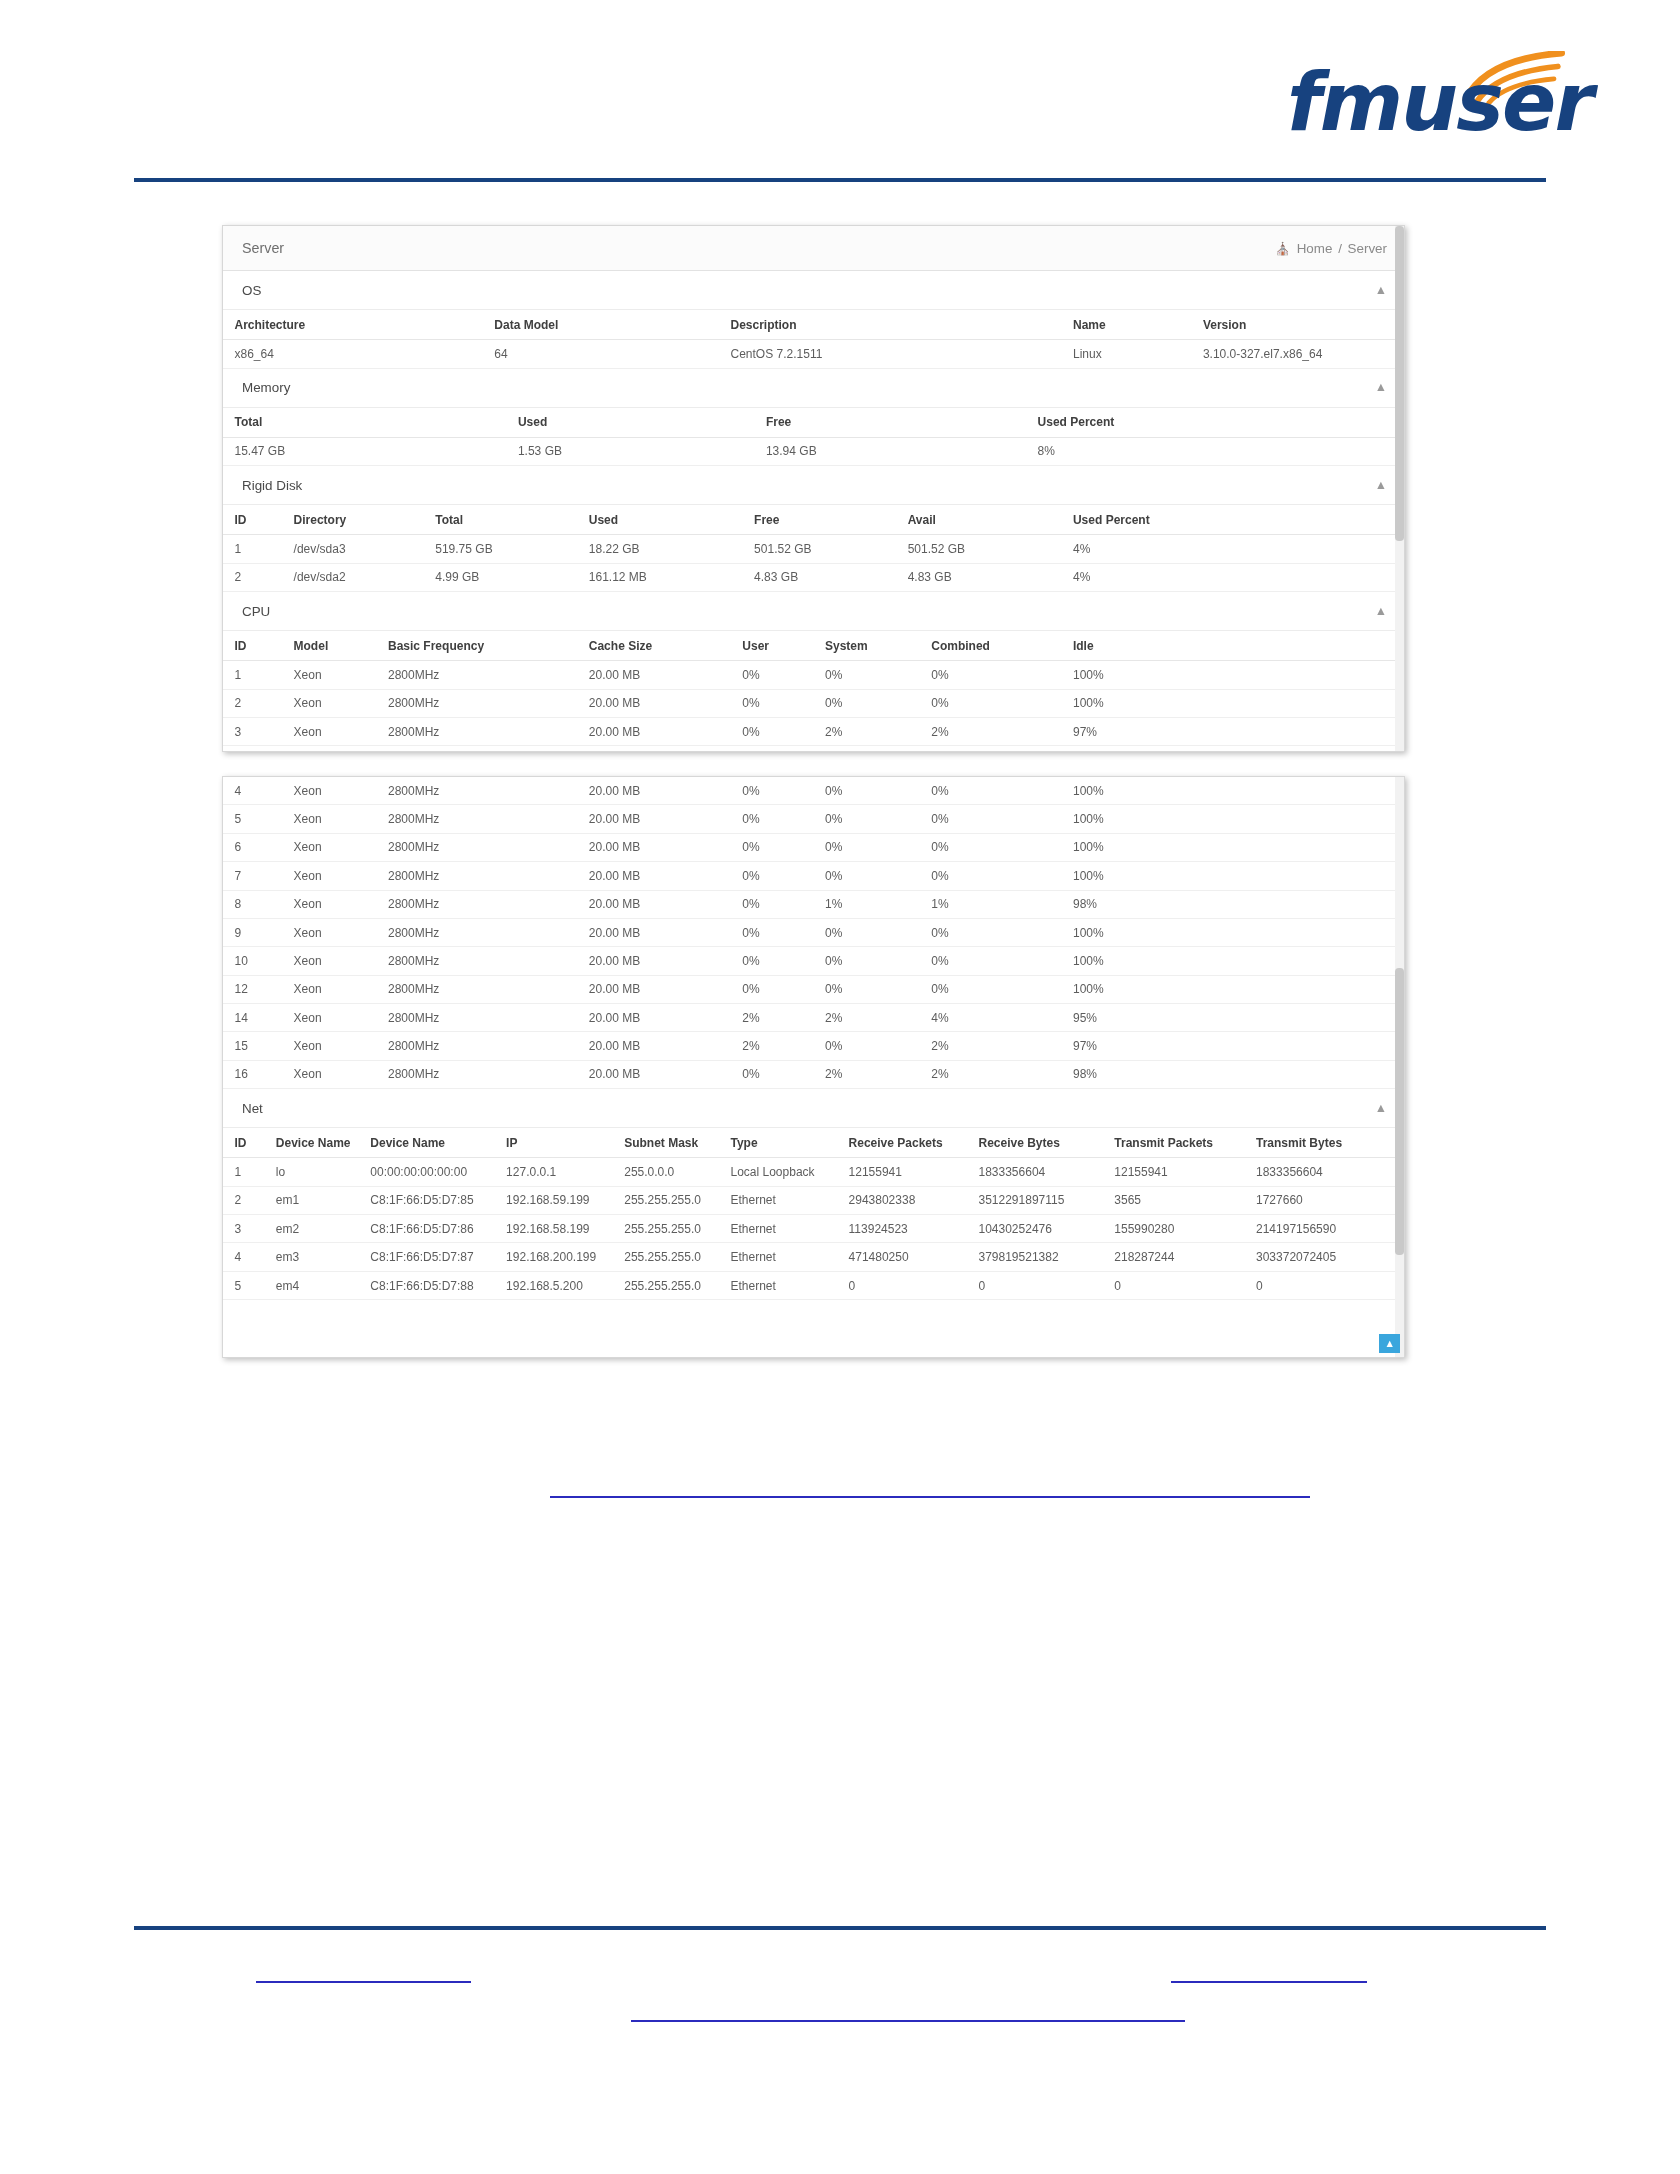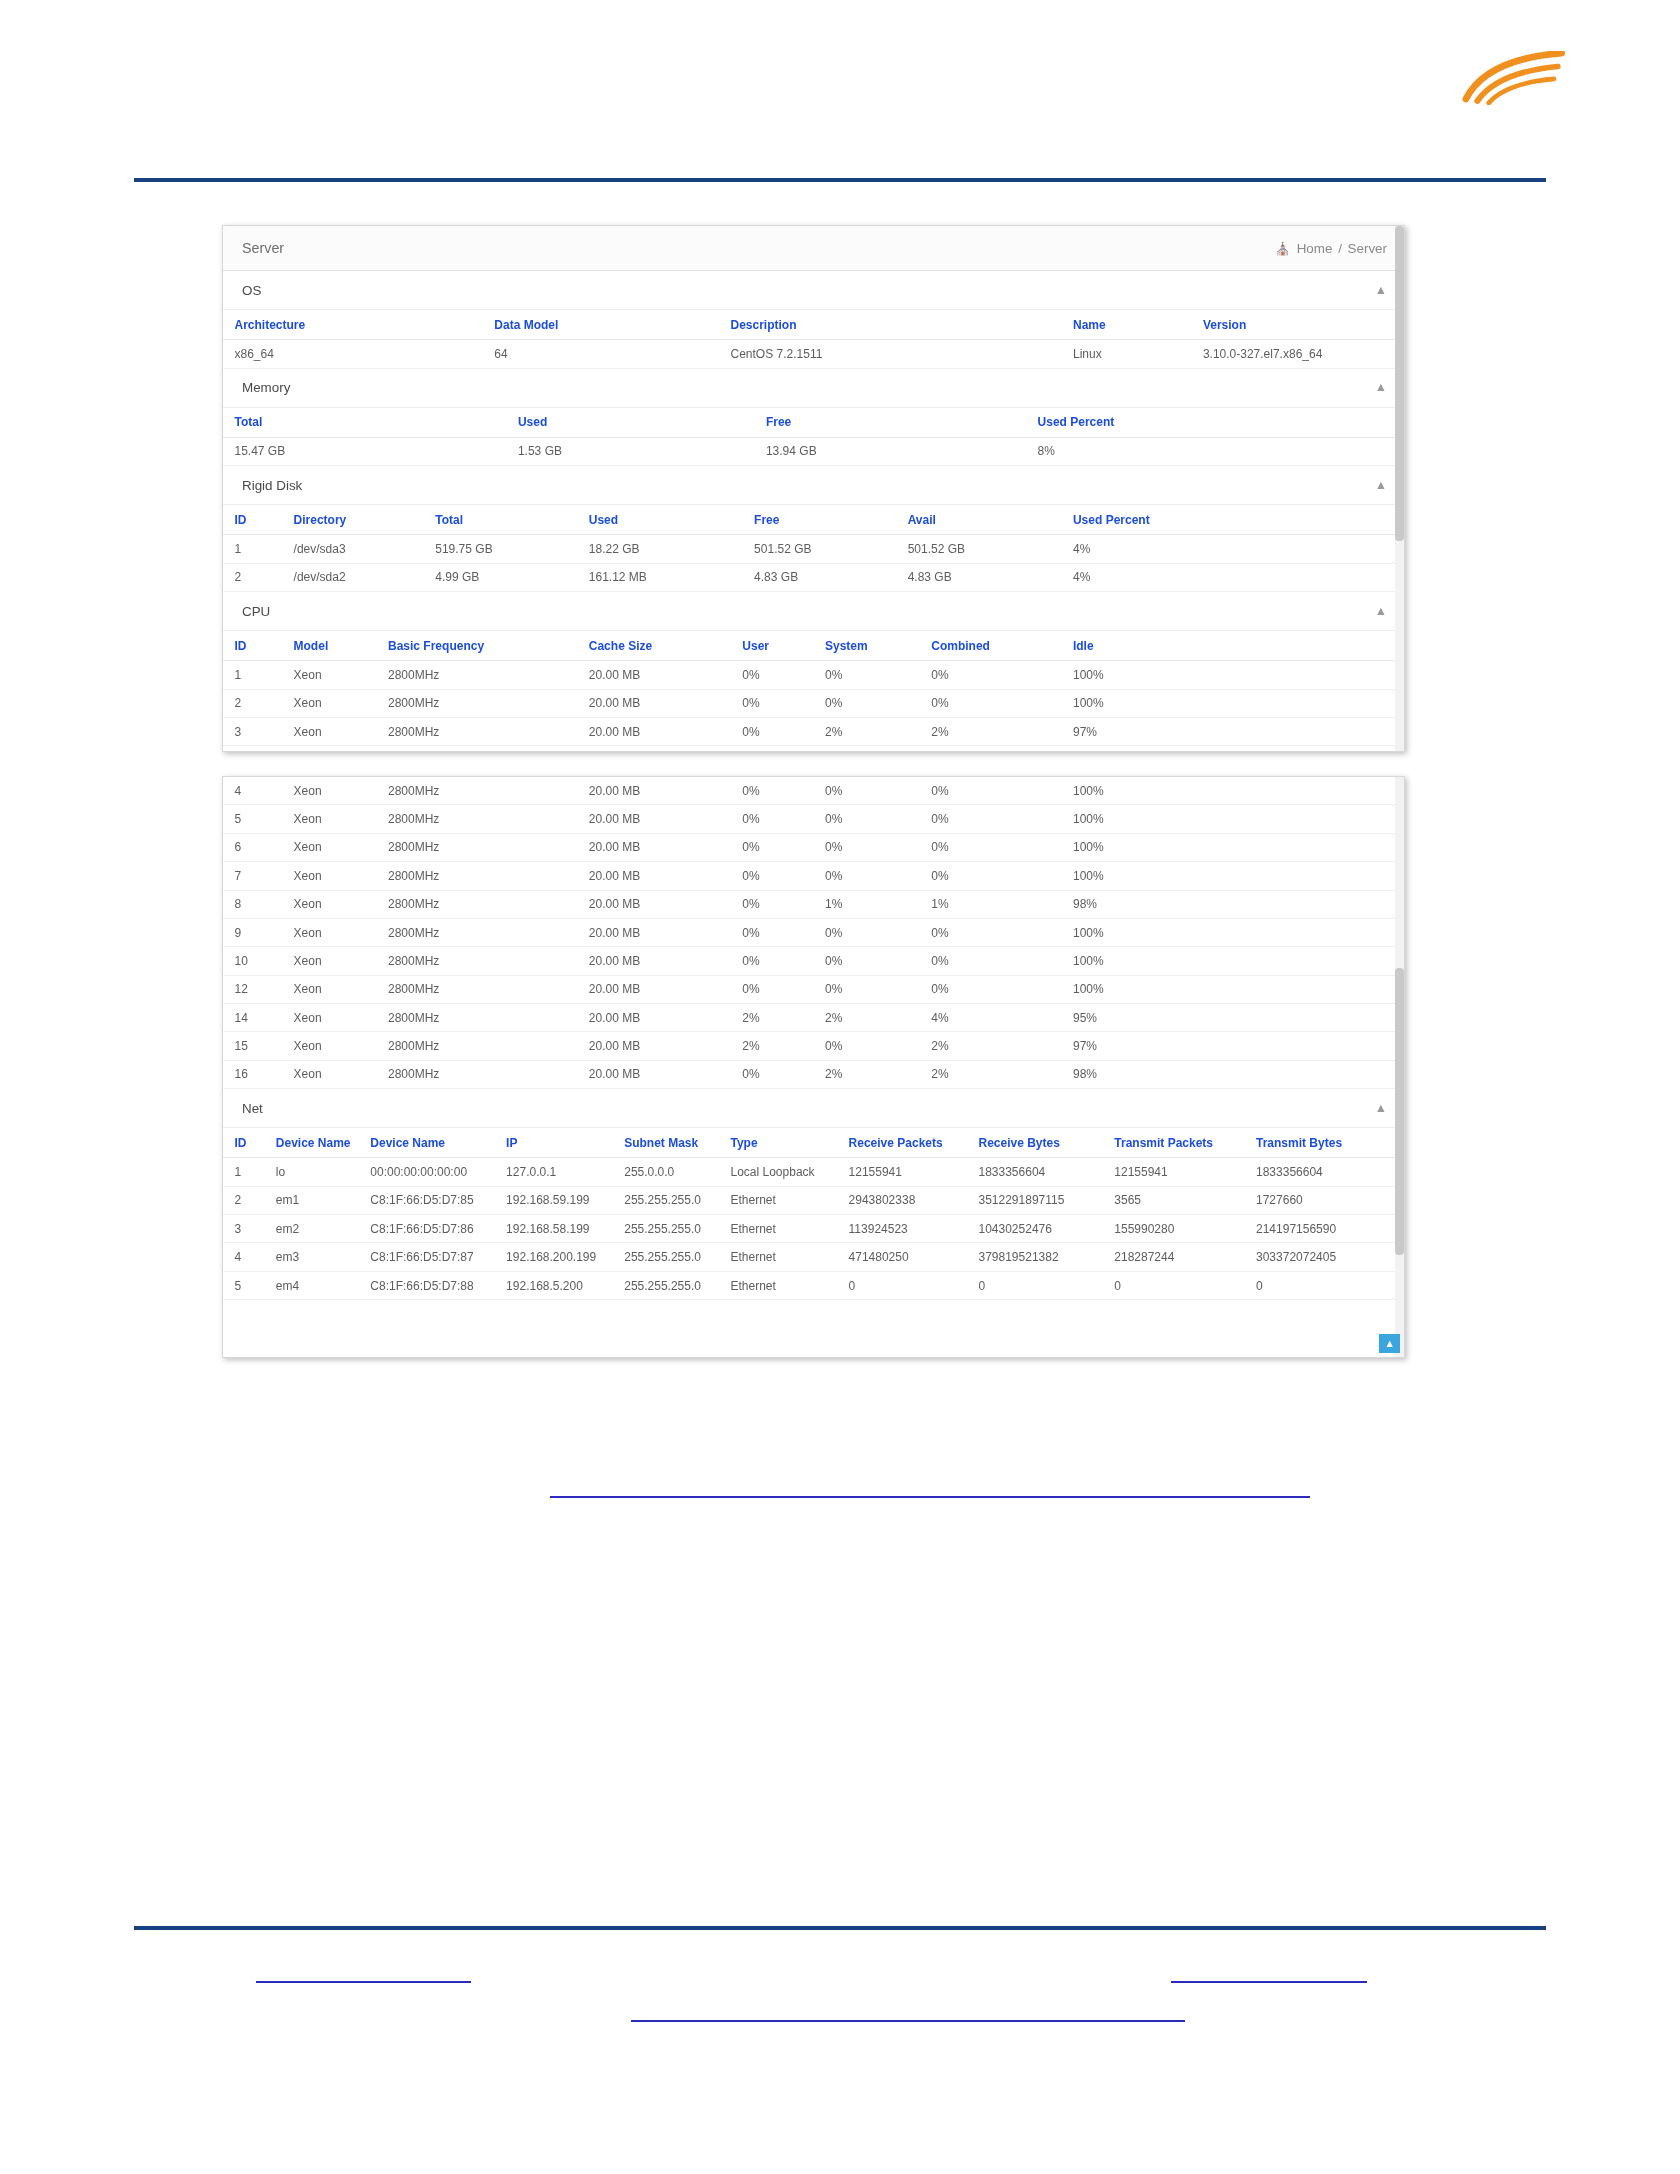--- a/index.html
+++ b/index.html
@@ -118,21 +118,21 @@
 
   table.grid {
     width: 100%;
     border-collapse: collapse;
     table-layout: fixed;
     font-size: 12px;
   }
   table.grid th {
     text-align: left;
     font-weight: bold;
-    color: #1d4ed8;
+    color: #404040;
     padding: 7.6px 9.6px 7.6px 11.5px;
     border-bottom: 1px solid #e6e6e6;
     background: #ffffff;
     white-space: nowrap;
     overflow: hidden;
   }
   table.grid td {
     text-align: left;
     color: #5d5d5d;
     padding: 6.7px 9.6px 6.7px 11.5px;
@@ -194,20 +194,21 @@
 </style>
 </head>
 <body>
 
 <div class="brand">
   <svg class="brand-waves" viewBox="0 0 120 56">
     <path d="M4 50 C 18 22, 52 6, 104 2" stroke="#f0901e" stroke-width="7" fill="none" stroke-linecap="round"></path>
     <path d="M16 52 C 30 32, 58 20, 100 16" stroke="#f0901e" stroke-width="6" fill="none" stroke-linecap="round"></path>
     <path d="M28 54 C 40 40, 62 32, 96 29" stroke="#f0901e" stroke-width="5" fill="none" stroke-linecap="round"></path>
   </svg>
+  <div class="brand-text">fmuser</div>
 </div>
 <div class="header-rule"></div>
 
 <div class="shot shot-top">
 
   <div class="topbar">
     <div class="topbar-title">Server</div>
     <div class="breadcrumb">
       <span class="home-icon">⛪</span>
       <span>Home</span>

